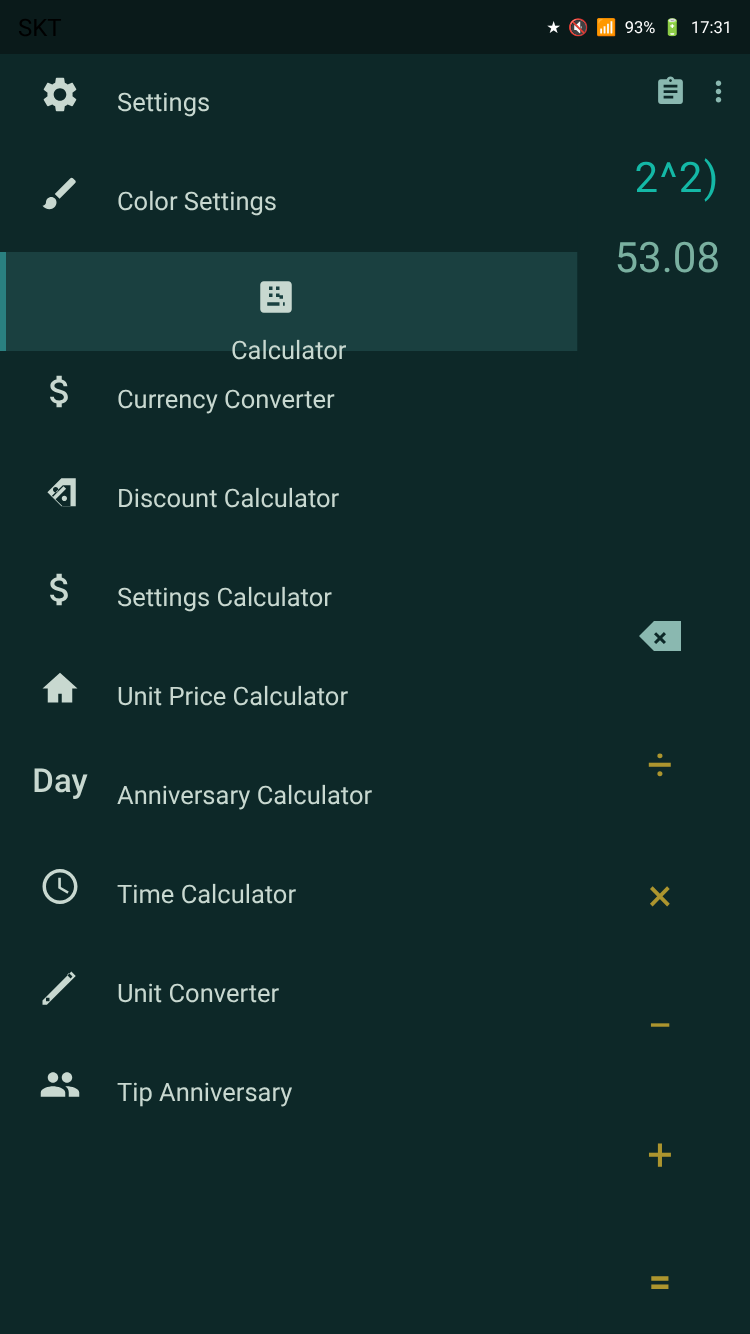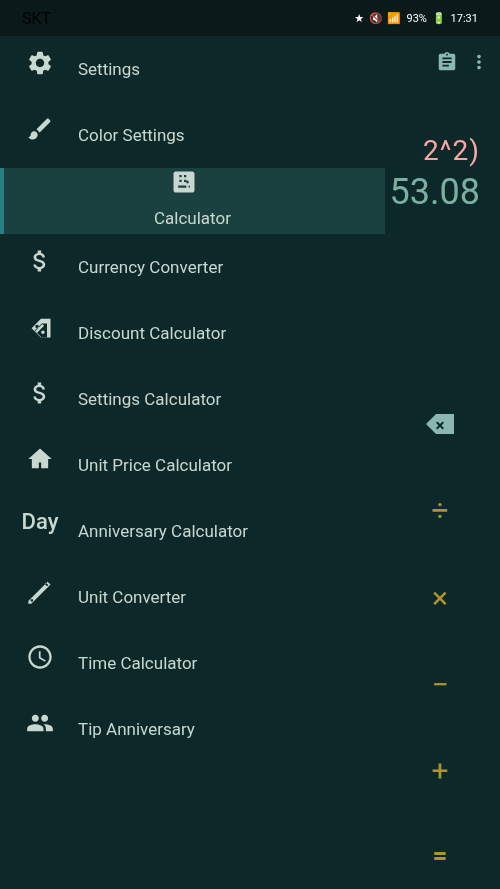--- a/index.html
+++ b/index.html
@@ -14,21 +14,21 @@
     }
 
     
     #status-bar {
       width: 500px;
       height: 36px;
       background: #0a1a1a;
       display: flex;
       align-items: center;
       justify-content: space-between;
-      padding: 0 22px;
+      padding: 0 12px;
       position: relative;
       z-index: 10;
     }
     #status-bar-right {
       display: flex;
       align-items: center;
       gap: 5px;
       color: #fff;
       font-size: 12px;
     }
@@ -54,29 +54,28 @@
       right: 0;
       width: 500px;
       height: 130px;
       display: flex;
       flex-direction: column;
       align-items: flex-end;
       padding-right: 20px;
       padding-top: 30px;
     }
     #calc-expr {
-      color: #fca5a5;
+      color: #14b8a6;
       font-size: 28px;
       letter-spacing: 1px;
-      margin-top: 32px;
     }
     #calc-result {
       color: #7ab0a0;
-      font-size: 36px;
-      margin-top: 4px;
+      font-size: 28px;
+      margin-top: 20px;
     }
 
     
     #calc-buttons {
       position: absolute;
       top: 340px;
       right: 0;
       width: 120px;
       height: 530px;
       display: flex;
@@ -127,21 +126,21 @@
       margin-left: 10px;
       cursor: pointer;
       pointer-events: all;
     }
 
     
     .menu-item {
       display: flex;
       align-items: center;
       height: 66px;
-      padding: 0 20px;
+      padding: 16px 20px;
       cursor: pointer;
       position: relative;
     }
     .menu-item.active {
       background: #1a4040;
       flex-direction: column;
     }
     .menu-icon {
       width: 40px;
       height: 40px;
@@ -308,37 +307,37 @@
   <div class="menu-item">
     <div class="menu-icon">
       <span class="menu-icon-text">Day</span>
     </div>
     <span class="menu-label">Anniversary Calculator</span>
   </div>
 
   <div class="menu-item">
     <div class="menu-icon">
       <svg viewBox="0 0 24 24">
+          <path d="M11.99 2C6.47 2 2 6.48 2 12s4.47 10 9.99 10C17.52 22 22 17.52 22 12S17.52 2 11.99 2zM12 20c-4.42 0-8-3.58-8-8s3.58-8 8-8 8 3.58 8 8-3.58 8-8 8zm.5-13H11v6l5.25 3.15.75-1.23-4.5-2.67z"></path>
+        </svg>
+    </div>
+    <span class="menu-label">Time Calculator</span>
+  </div>
+
+  <div class="menu-item">
+    <div class="menu-icon">
+      <svg viewBox="0 0 24 24">
           <path d="M21 6.5l-2.5-2.5L2 20.5V23h2.5L21 6.5zM17.12 4.88l2 2-1.08 1.08-2-2 1.08-1.08zM4 21v-2h2v2H4z"></path>
         </svg>
     </div>
     <span class="menu-label">Unit Converter</span>
   </div>
 
   <div class="menu-item">
     <div class="menu-icon">
       <svg viewBox="0 0 24 24">
-          <path d="M11.99 2C6.47 2 2 6.48 2 12s4.47 10 9.99 10C17.52 22 22 17.52 22 12S17.52 2 11.99 2zM12 20c-4.42 0-8-3.58-8-8s3.58-8 8-8 8 3.58 8 8-3.58 8-8 8zm.5-13H11v6l5.25 3.15.75-1.23-4.5-2.67z"></path>
-        </svg>
-    </div>
-    <span class="menu-label">Time Calculator</span>
-  </div>
-
-  <div class="menu-item">
-    <div class="menu-icon">
-      <svg viewBox="0 0 24 24">
           <path d="M16 11c1.66 0 2.99-1.34 2.99-3S17.66 5 16 5c-1.66 0-3 1.34-3 3s1.34 3 3 3zm-8 0c1.66 0 2.99-1.34 2.99-3S9.66 5 8 5C6.34 5 5 6.34 5 8s1.34 3 3 3zm0 2c-2.33 0-7 1.17-7 3.5V19h14v-2.5c0-2.33-4.67-3.5-7-3.5zm8 0c-.29 0-.62.02-.97.05 1.16.84 1.97 1.97 1.97 3.45V19h6v-2.5c0-2.33-4.67-3.5-7-3.5z"></path>
         </svg>
     </div>
     <span class="menu-label">Tip Anniversary</span>
   </div>
 
 </div>
 
 </body></html>

